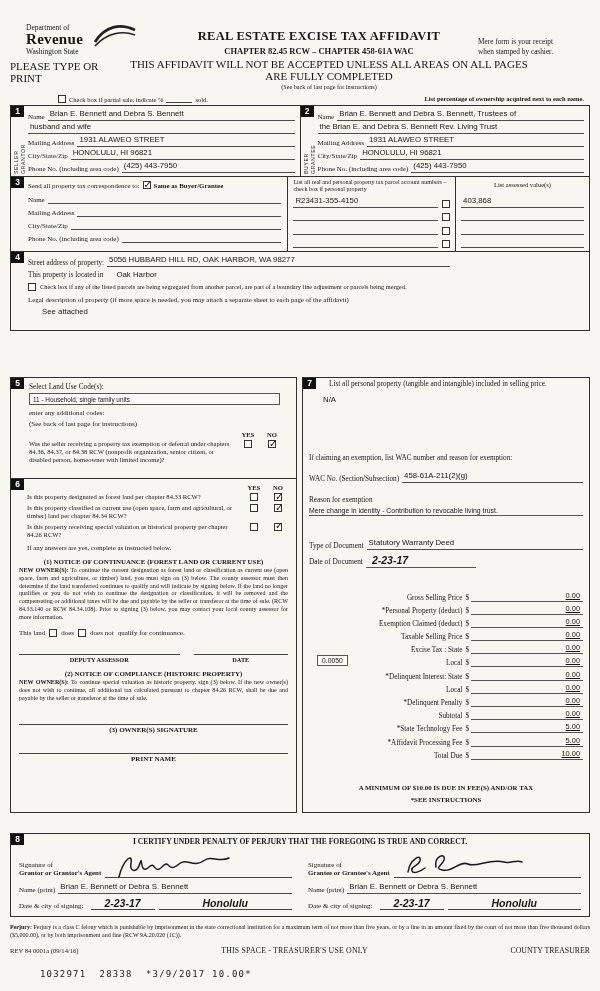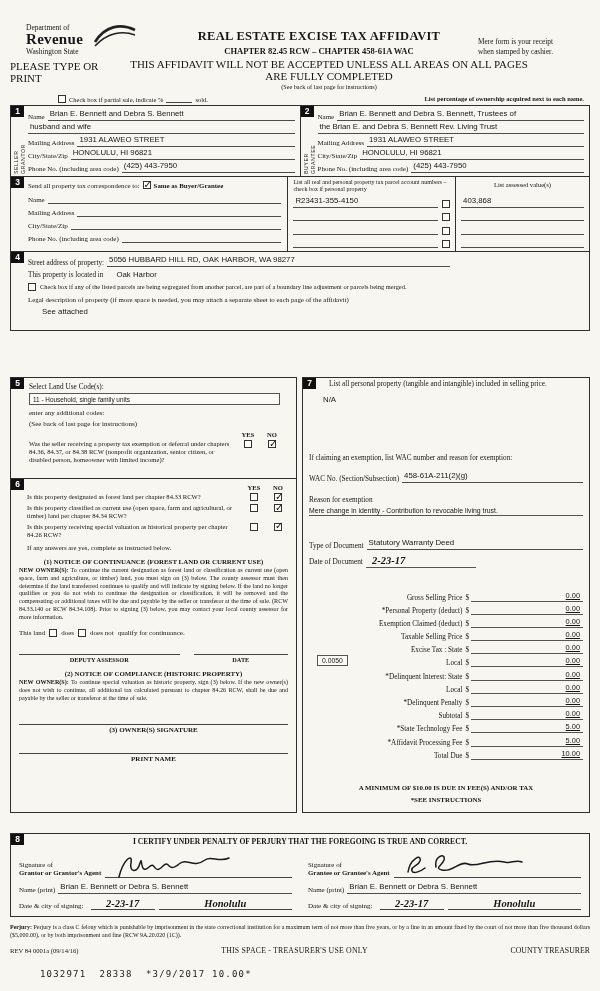--- a/index.html
+++ b/index.html
@@ -33,21 +33,21 @@
 
   
   .sec{border:1px solid #2f2f2f;position:relative;}
   .num{position:absolute;top:0;left:0;width:13px;height:11px;background:#101010;color:#fff;
        font:bold 8.5px "Liberation Sans",sans-serif;text-align:center;line-height:11px;}
   .cb{display:inline-block;width:8px;height:8px;border:1px solid #333;position:relative;vertical-align:-1px;background:#fdfdfa;flex:none;}
   .cb.checked::after{content:"\2713";position:absolute;left:0;top:-3.5px;font:bold 10px "DejaVu Sans",sans-serif;color:#111;}
   .fval{flex:1;border-bottom:1px solid #4d4d4d;font:7.8px "Liberation Sans",sans-serif;line-height:10px;padding:0 2px 1px;}
   .lbl{white-space:nowrap;padding-right:3px;}
   .field{display:flex;align-items:flex-end;min-height:13px;font-size:7px;}
-  .hand{font-family:Liberation Serif, serif;font-style:italic;font-weight:bold;}
+  .hand{font-family:Liberation Sans, sans-serif;font-style:italic;font-weight:bold;}
 
   
   .sec12{display:flex;}
   .half{flex:1;position:relative;padding:2px 5px 3px 17px;}
   .half.right{border-left:1px solid #2f2f2f;}
   .side{position:absolute;left:2px;top:13px;bottom:2px;width:13px;display:flex;justify-content:center;gap:1px;}
   .side span{writing-mode:vertical-rl;transform:rotate(180deg);font:5.2px "Liberation Sans",sans-serif;letter-spacing:.6px;color:#222;}
 
   
   .sec3{display:flex;margin-top:-1px;}

